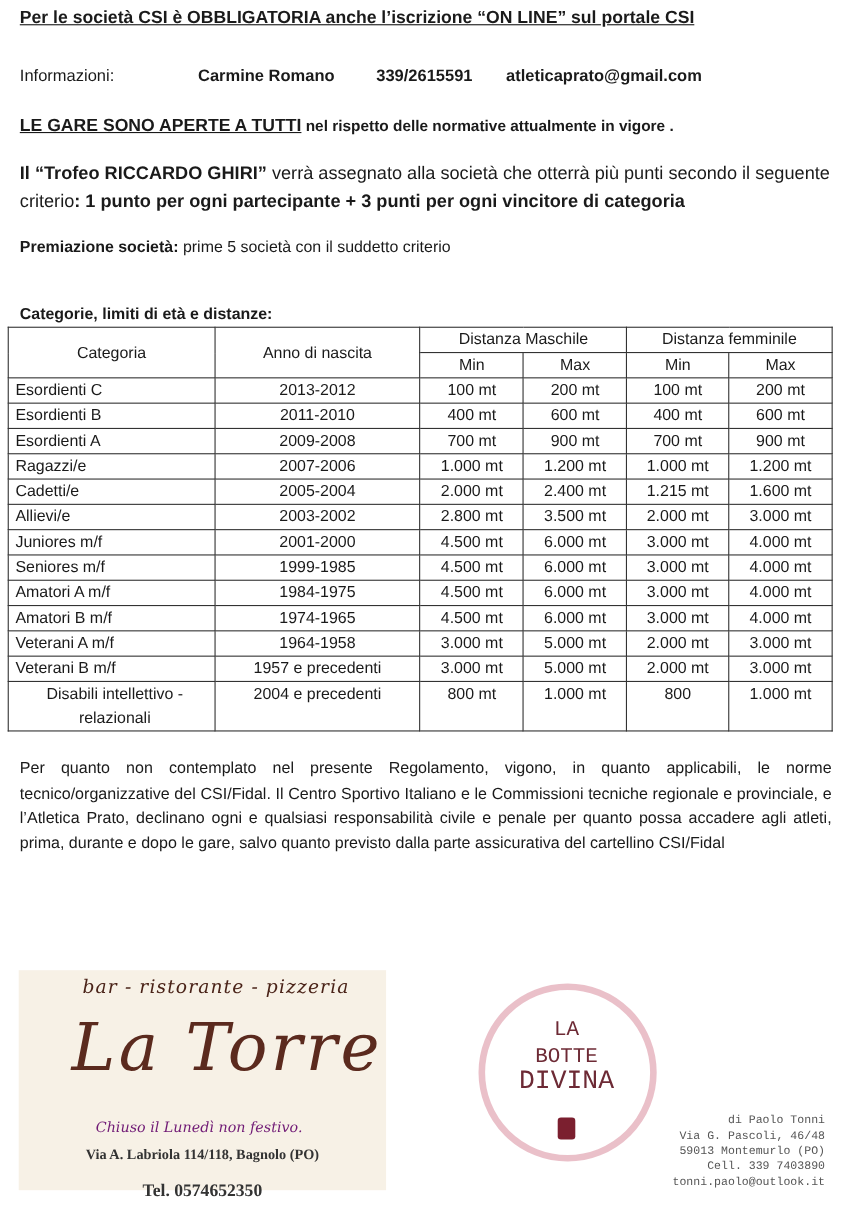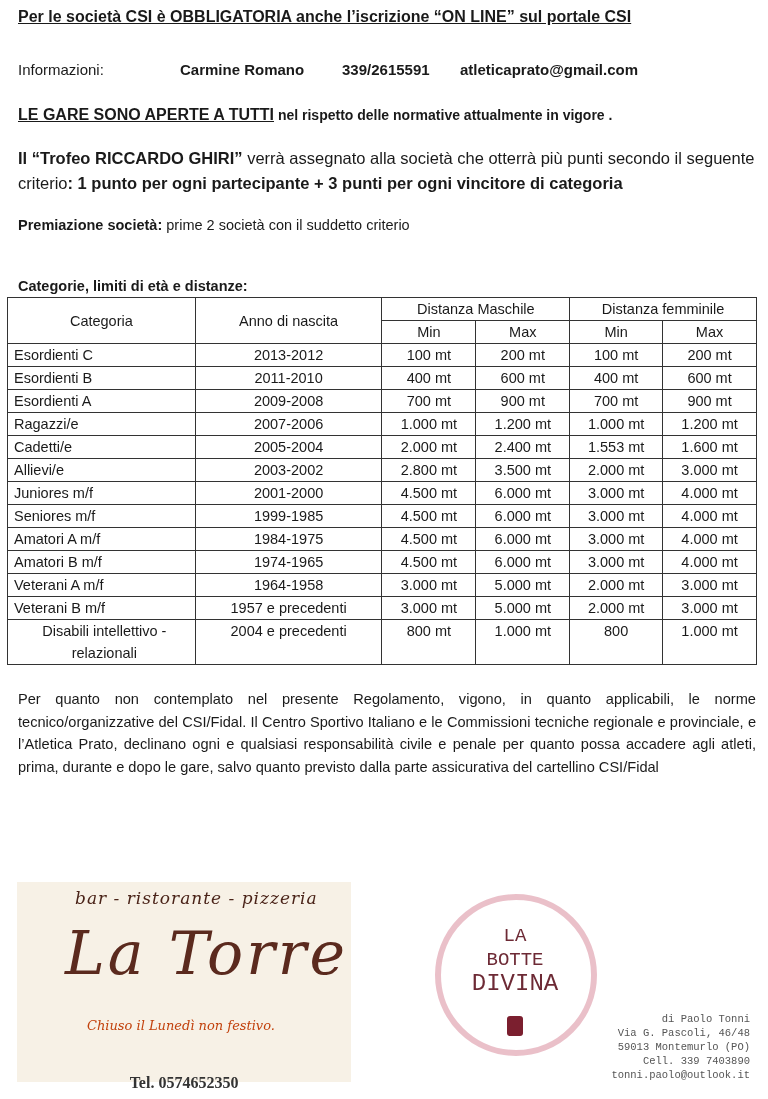--- a/index.html
+++ b/index.html
@@ -23,21 +23,21 @@
   td,th{border:1px solid #333;padding:0;font-weight:normal;height:22px;}
   th{height:22px;}
   td.l{text-align:left;padding-left:6px;}
   td.c{text-align:center;}
   tr.last td{height:44px;vertical-align:top;line-height:22px;text-align:center;}
   #disc{left:18px;top:688px;width:738px;font-size:14.6px;line-height:22.5px;text-align:justify;white-space:normal;}
   .card{position:absolute;}
   #latorre{left:17px;top:882px;width:334px;height:200px;background:#f7f1e6;}
   #latorre .sub{position:absolute;left:58px;top:6px;font-family:"DejaVu Serif",serif;font-style:italic;font-size:17px;color:#4a2318;letter-spacing:1px;}
   #latorre .big{position:absolute;left:48px;top:36px;font-family:"DejaVu Serif",serif;font-style:italic;font-size:60px;color:#5b2a1e;letter-spacing:3px;}
-  #latorre .chiuso{position:absolute;left:70px;top:136px;font-family:"DejaVu Serif",serif;font-style:italic;font-size:13px;color:#c2410c;}
+  #latorre .chiuso{position:absolute;left:70px;top:136px;font-family:"DejaVu Serif",serif;font-style:italic;font-size:13px;color:#701a75;}
   #latorre .addr{position:absolute;left:0;width:334px;text-align:center;top:160px;font-family:"Liberation Serif",serif;font-weight:bold;font-size:13px;color:#333;}
   #latorre .tel{position:absolute;left:0;width:334px;text-align:center;top:178px;font-family:"Liberation Serif",serif;font-weight:bold;font-size:16px;color:#333;margin-top:14px;}
   #botte{left:425px;top:864px;width:335px;height:205px;}
   #botte .ring{position:absolute;left:10px;top:30px;width:150px;height:150px;border-radius:50%;border:6px solid #e6b5bf;opacity:.85;}
   #botte .logo{position:absolute;left:30px;top:60px;width:120px;text-align:center;font-family:"Liberation Mono",monospace;color:#6d2a35;line-height:24px;}
   #botte .logo .s{font-size:19px;display:block;}
   #botte .logo .d{font-size:24px;display:block;}
   #botte .barrel{position:absolute;left:82px;top:152px;width:16px;height:20px;background:#7b1f2f;border-radius:3px;}
   #botte .info{position:absolute;right:10px;top:148px;text-align:right;font-family:"Liberation Mono",monospace;font-size:10.5px;line-height:14px;color:#555;}
 </style>
@@ -52,21 +52,21 @@
 
 <div class="abs" id="gare">
   <span class="h">LE GARE SONO APERTE A TUTTI</span><span class="t"> nel rispetto delle normative attualmente in vigore .</span>
 </div>
 
 <div class="abs" id="trofeo">
   <span class="b">Il </span><span class="b">“Trofeo RICCARDO GHIRI”</span><span> verrà assegnato alla società che otterrà più punti secondo il seguente criterio</span><span class="b">:</span><span class="b">  1 punto per ogni partecipante + 3 punti per ogni vincitore di categoria</span>
 </div>
 
 <div class="abs" id="prem">
-  <span class="b">Premiazione società:</span><span>  prime 2 società con il suddetto criterio</span>
+  <span class="b">Premiazione società:</span><span>  prime 5 società con il suddetto criterio</span>
 </div>
 
 <div class="abs" id="catTitle">Categorie, limiti di età e distanze:</div>
 
 <table>
   <colgroup>
     <col style="width:188px">
       <col style="width:187px">
       <col style="width:94px">
       <col style="width:94px">
@@ -118,21 +118,21 @@
         <td class="c">1.000 mt</td>
         <td class="c">1.200 mt</td>
         <td class="c">1.000 mt</td>
         <td class="c">1.200 mt</td>
       </tr>
       <tr>
         <td class="l">Cadetti/e</td>
         <td class="c">2005-2004</td>
         <td class="c">2.000 mt</td>
         <td class="c">2.400 mt</td>
-        <td class="c">1.553 mt</td>
+        <td class="c">1.215 mt</td>
         <td class="c">1.600 mt</td>
       </tr>
       <tr>
         <td class="l">Allievi/e</td>
         <td class="c">2003-2002</td>
         <td class="c">2.800 mt</td>
         <td class="c">3.500 mt</td>
         <td class="c">2.000 mt</td>
         <td class="c">3.000 mt</td>
       </tr>
@@ -194,20 +194,21 @@
       </tr>
     </tbody>
 </table>
 
 <div class="abs" id="disc">Per quanto non contemplato nel presente Regolamento, vigono, in quanto applicabili, le norme tecnico/organizzative del CSI/Fidal. Il Centro Sportivo Italiano e le Commissioni tecniche regionale e provinciale, e l’Atletica Prato, declinano ogni e qualsiasi responsabilità civile e penale per quanto possa accadere agli atleti, prima, durante e dopo le gare, salvo quanto previsto dalla parte assicurativa del cartellino CSI/Fidal</div>
 
 <div class="card" id="latorre">
   <div class="sub">bar - ristorante - pizzeria</div>
   <div class="big">La Torre</div>
   <div class="chiuso">Chiuso il Lunedì non festivo.</div>
+  <div class="addr">Via A. Labriola 114/118, Bagnolo (PO)</div>
   <div class="tel">Tel. 0574652350</div>
 </div>
 
 <div class="card" id="botte">
   <div class="ring"></div>
   <div class="logo">
     <span class="s">LA</span>
     <span class="s">BOTTE</span>
     <span class="d">DIVINA</span>
   </div>

